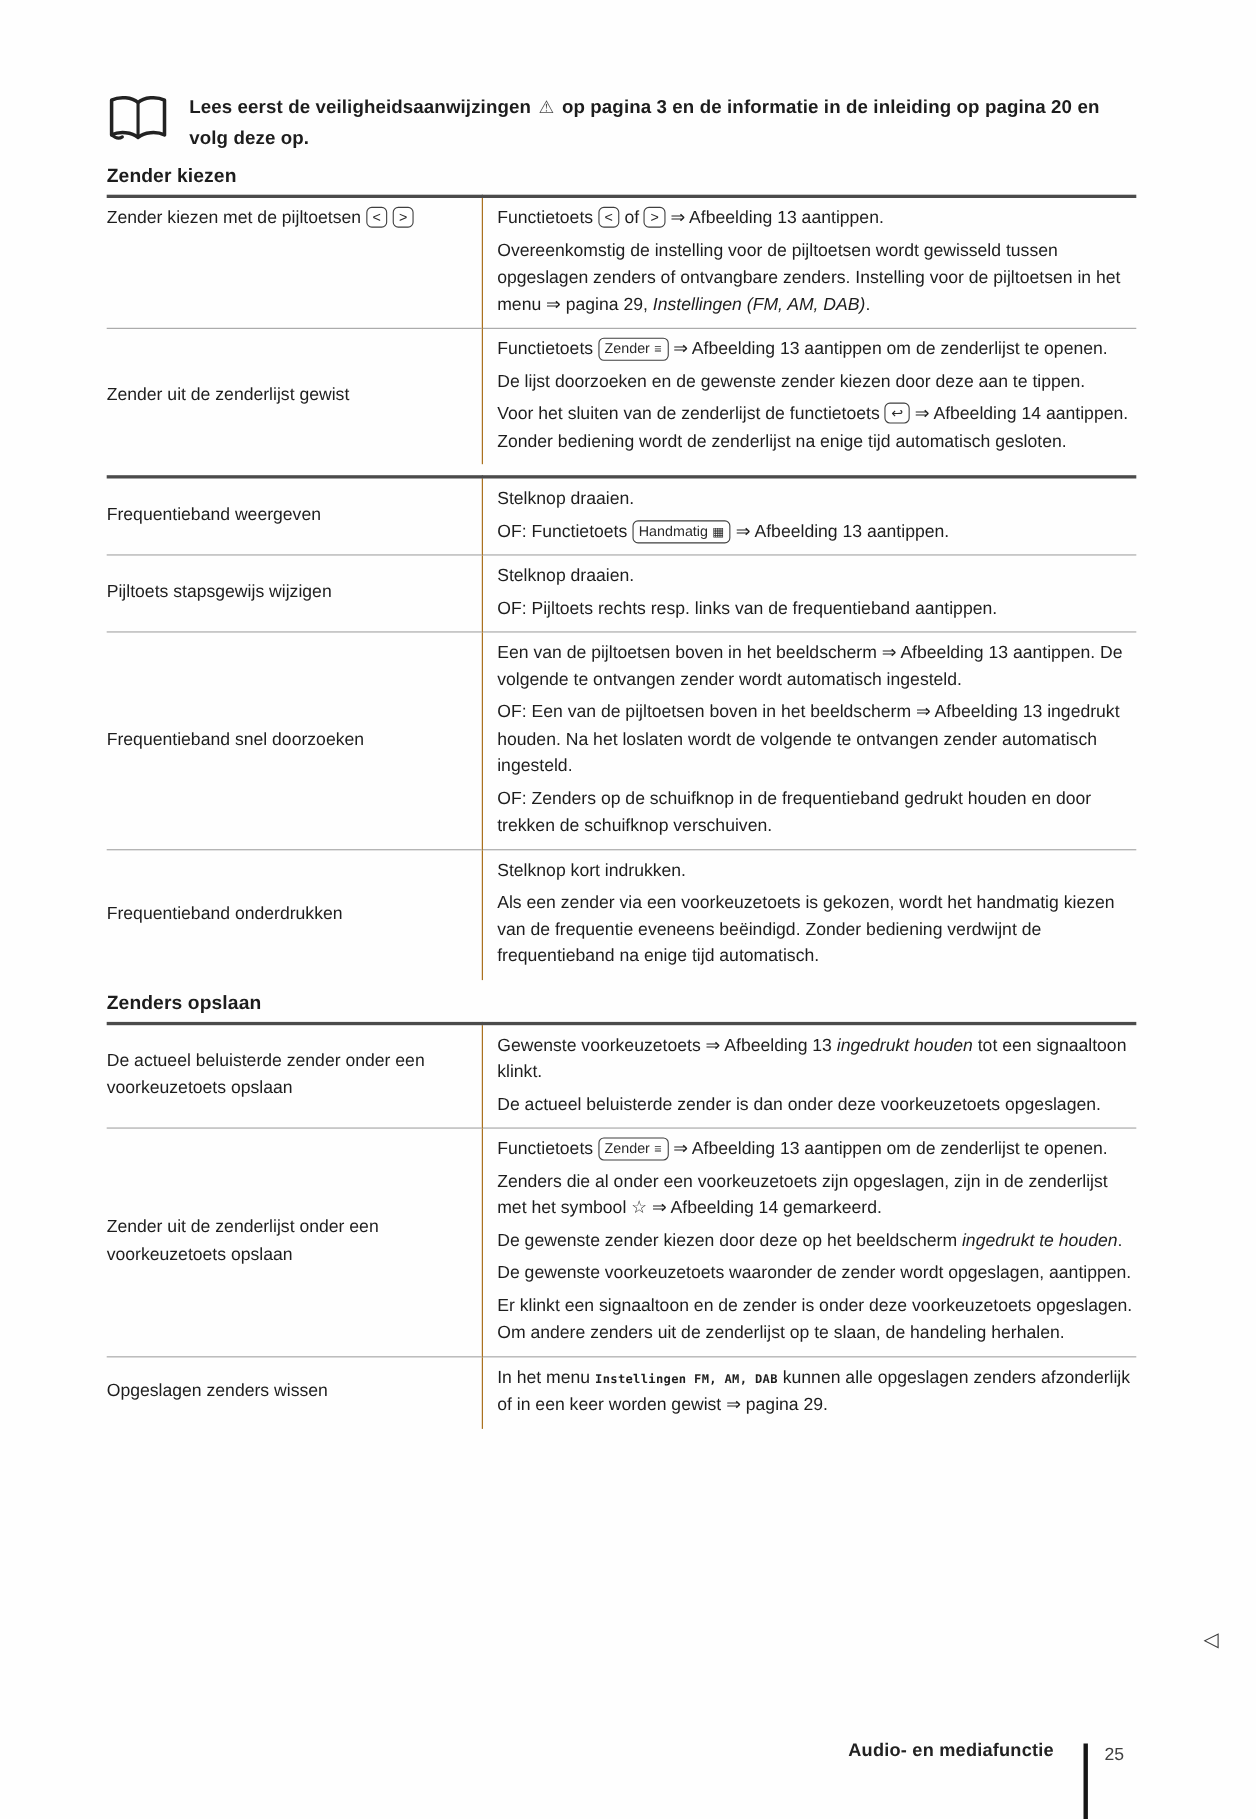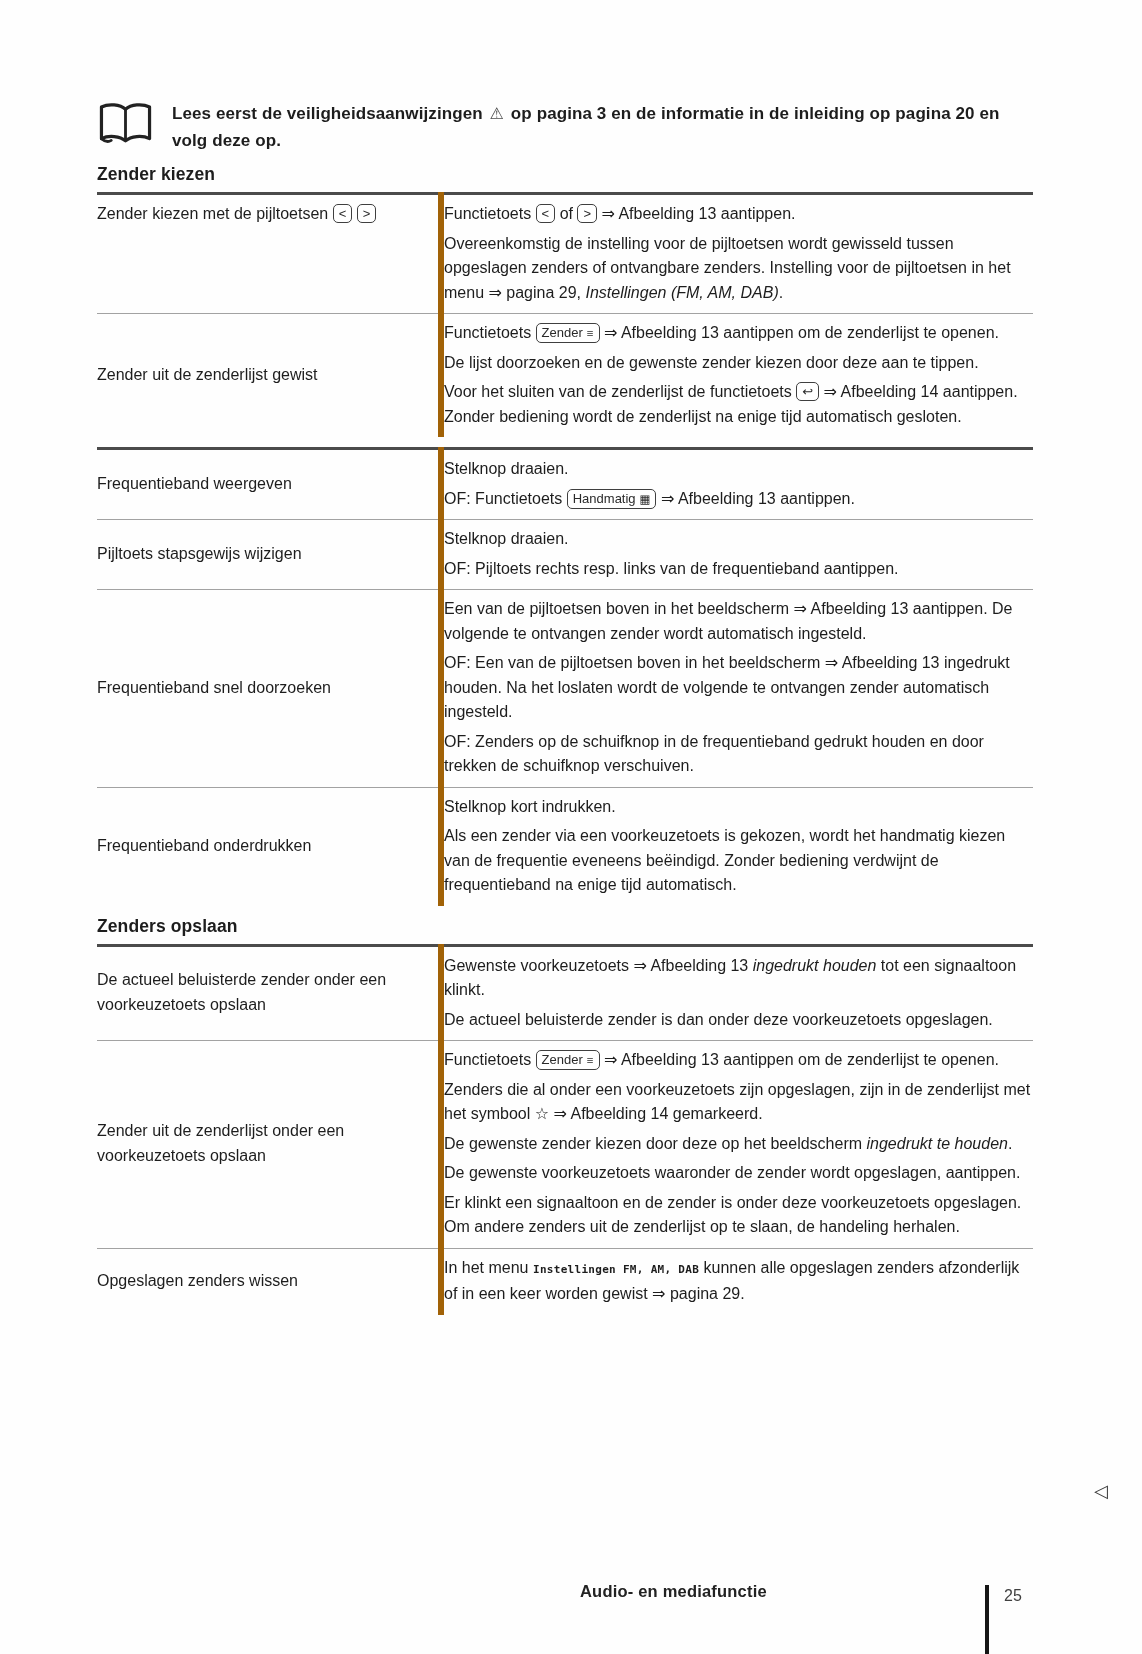--- a/index.html
+++ b/index.html
@@ -1,47 +1,47 @@
 <!DOCTYPE html>
 <html><head>
 <meta charset="utf-8">
 <style>
   html,body{margin:0;padding:0}
   body{
     width:1142px;height:1654px;position:relative;overflow:hidden;
     background:#fefefe;color:#1d1d1d;
     font-family:"Liberation Sans","DejaVu Sans",sans-serif;
   }
-  .content{position:absolute;left:97px;top:100px;width:936px}
+  .content{position:absolute;left:97px;top:84px;width:936px}
   .intro{display:flex;gap:18px;align-items:flex-start;font-weight:bold;font-size:17px;line-height:27px}
   .intro-text{flex:1;letter-spacing:.1px}
   .book-icon{flex:0 0 auto;margin-top:1px}
   .warn{color:#4c4c4c;font-size:16px;padding:0 2px}
   .section{margin-top:10px}
   .section-title{font-weight:bold;font-size:17.5px;padding-bottom:7px;letter-spacing:.1px}
   table.spec{width:100%;border-collapse:collapse;border-top:3px solid #4b4b4b}
   tr.row + tr.row td{border-top:1px solid #a2a2a2}
   td{vertical-align:middle;font-size:16px;line-height:24.5px;padding:7px 0 8px 0}
   td.left{width:325px;padding-right:16px}
-  td.right{border-left:6px solid #a16207;}
+  td.right{border-left:1px solid #a16207;padding-left:13px}
   tr.valign-top td{vertical-align:top}
   p.par{margin:0}
   p.par + p.par{margin-top:5px}
   .key{
     display:inline-block;border:1.5px solid #3f3f3f;border-radius:5px;
     padding:0 5px;font-size:13px;line-height:17px;vertical-align:1px;
     white-space:nowrap;color:#2a2a2a;background:#fff;
   }
   .kicon{font-size:11.5px;margin-left:4px}
   .kicon.only{margin-left:0;font-size:13px}
   .mono{font-family:"DejaVu Sans Mono","Liberation Mono",monospace;font-weight:bold;font-size:11px;letter-spacing:.3px}
   em{font-style:italic}
   strong{font-weight:normal}
   .continuation-marker{position:absolute;left:1094px;top:1480px;font-size:18px;color:#3a3a3a}
-  .footer-chapter{position:absolute;left:580px;top:1582px;width:378px;font-weight:bold;font-size:16.5px;color:#222;letter-spacing:.2px}
+  .footer-chapter{position:absolute;left:580px;top:1582px;width:378px;text-align:right;font-weight:bold;font-size:16.5px;color:#222;letter-spacing:.2px}
   .footer-bar{position:absolute;left:985px;top:1585px;width:4px;height:69px;background:#161616}
   .page-number{position:absolute;left:1004px;top:1587px;font-size:16px;color:#404040}
 </style>
 </head>
 <body>
 
 <div class="content">
 
   <div class="intro">
     <span class="book-icon">

